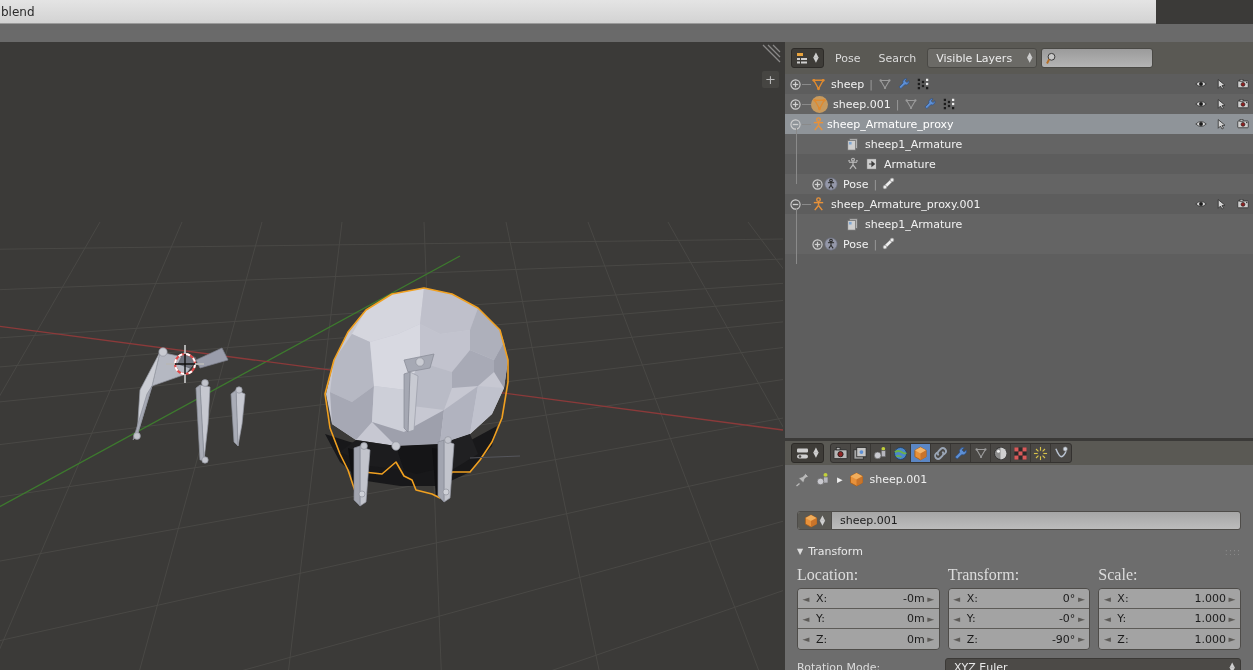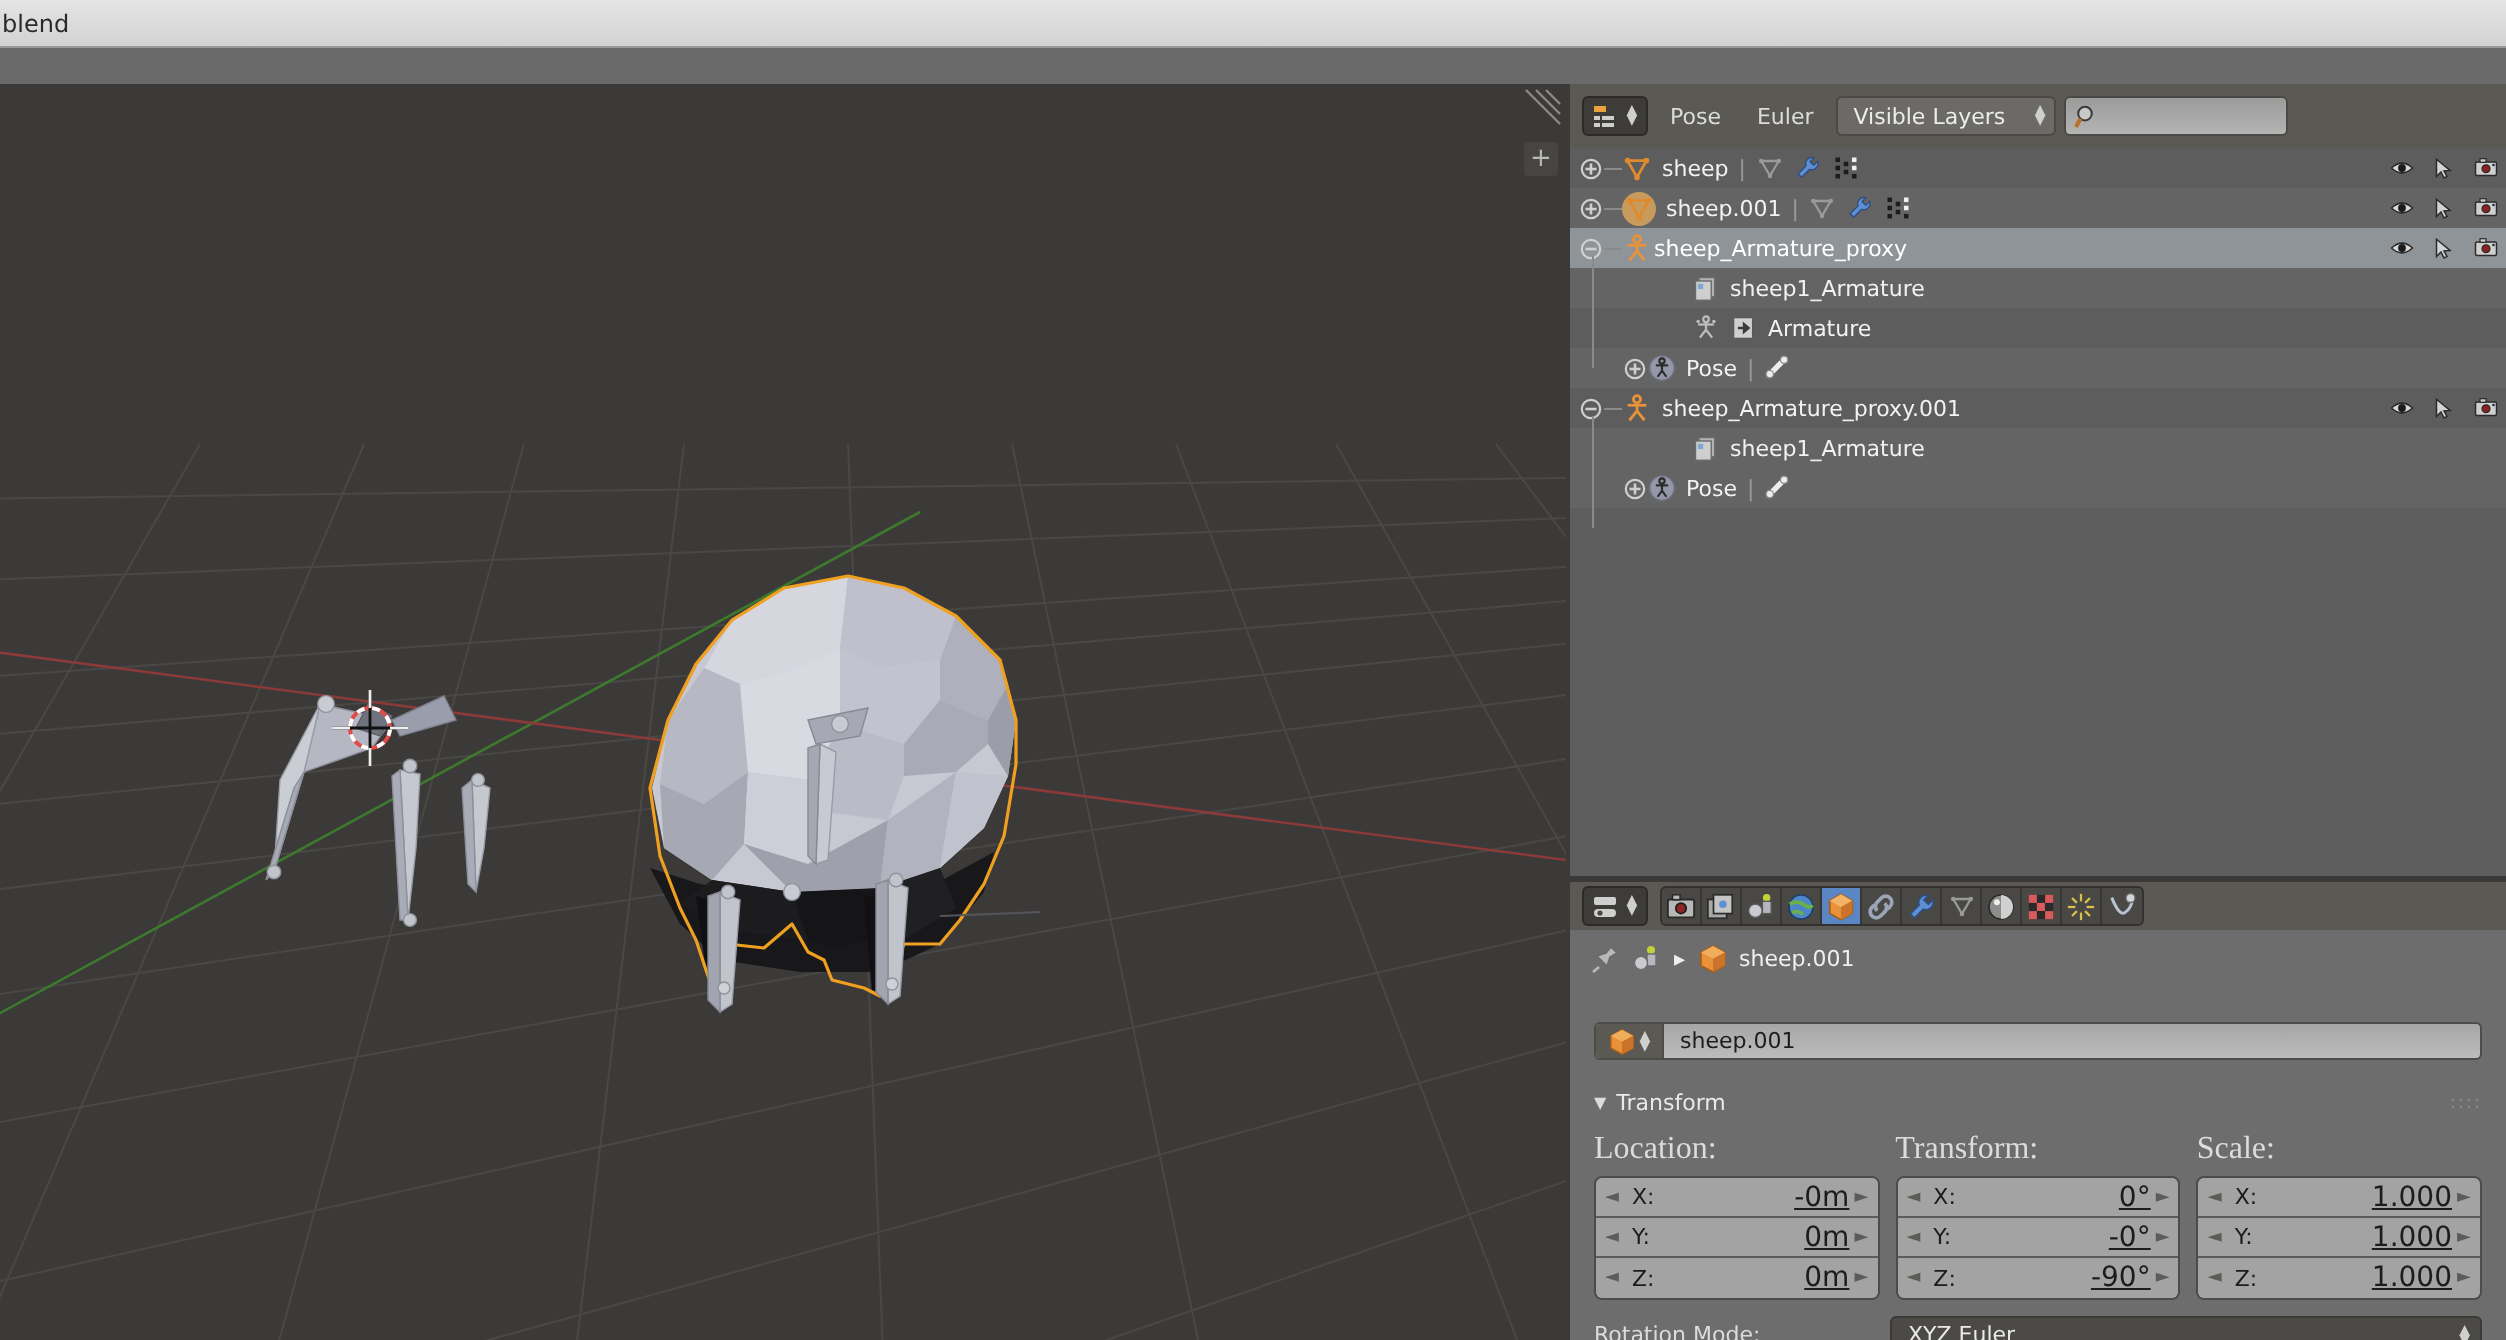--- a/index.html
+++ b/index.html
@@ -8,21 +8,21 @@
     overflow: hidden;
     background: #3b3a38;
     font-family: "DejaVu Sans", sans-serif;
     font-size: 11px;
     color: #e0e0e0;
     -webkit-font-smoothing: antialiased;
   }
 
   
   #titlebar {
-    position: absolute; left: 0; top: 0; width: 1253px; height: 24px;
+    position: absolute; left: 0; top: 0; width: 1156px; height: 24px;
     background: linear-gradient(#e4e4e4, #d3d3d3);
     border-bottom: 1px solid #9a9a9a;
     display: flex; align-items: center;
   }
   #titlebar .ttxt {
     color: #2a2a2a; font-size: 12px; padding-left: 1px;
     font-family: "DejaVu Sans", sans-serif;
   }
   #titlestrip {
     position: absolute; left: 0; top: 24px; width: 1253px; height: 18px;
@@ -162,21 +162,21 @@
     border-radius: 4px; overflow: hidden;
     border: 1px solid #4e4c49;
   }
   .numrow {
     height: 20px; background: #a3a3a3;
     display: flex; align-items: center; justify-content: space-between;
     padding: 0 4px; border-bottom: 1px solid #5d5b58;
   }
   .numrow:last-child { border-bottom: none; }
   .numrow .ax { color: #1c1c1c; font-size: 11px; padding-left: 6px; }
-  .numrow .vl { color: #1c1c1c; font-size: 14px; text-decoration: underline; }
+  .numrow .vl { color: #1c1c1c; font-size: 11px; }
   .arw { color: #5d5b58; font-size: 9px; width: 8px; text-align: center; }
   .numrow .left { display: flex; align-items: center; }
   .numrow .right { display: flex; align-items: center; gap: 2px; }
   #rotmode {
     display: flex; align-items: center; padding: 8px 12px 0 12px; gap: 8px;
   }
   #rotmode .rmlabel { color: #dcdcdc; font-size: 11px; width: 140px; }
   #rotmode .rmsel {
     flex: 1; height: 19px; background: #4c4a47;
     border: 1px solid #3b3936; border-radius: 3px;
@@ -323,21 +323,21 @@
         <rect x="5" y="6" width="6" height="2" fill="#cfcfcf"></rect>
         <rect x="1" y="9.5" width="3" height="2" fill="#cfcfcf"></rect>
         <rect x="5" y="9.5" width="6" height="2" fill="#cfcfcf"></rect>
       </svg>
       <span class="arrows">
           <span>▲</span>
           <span>▼</span>
         </span>
     </div>
     <div class="menu-item">Pose</div>
-    <div class="menu-item">Euler</div>
+    <div class="menu-item">Search</div>
     <div class="dispmode">
       <span>Visible Layers</span>
       <span class="arrows">
           <span>▲</span>
           <span>▼</span>
         </span>
     </div>
     <div class="searchbox">
       <svg width="13" height="13" viewBox="0 0 13 13">
         <circle cx="5.5" cy="4.8" r="3.4" fill="#c8c8c8" stroke="#3a3a3a" stroke-width="1"></circle>

